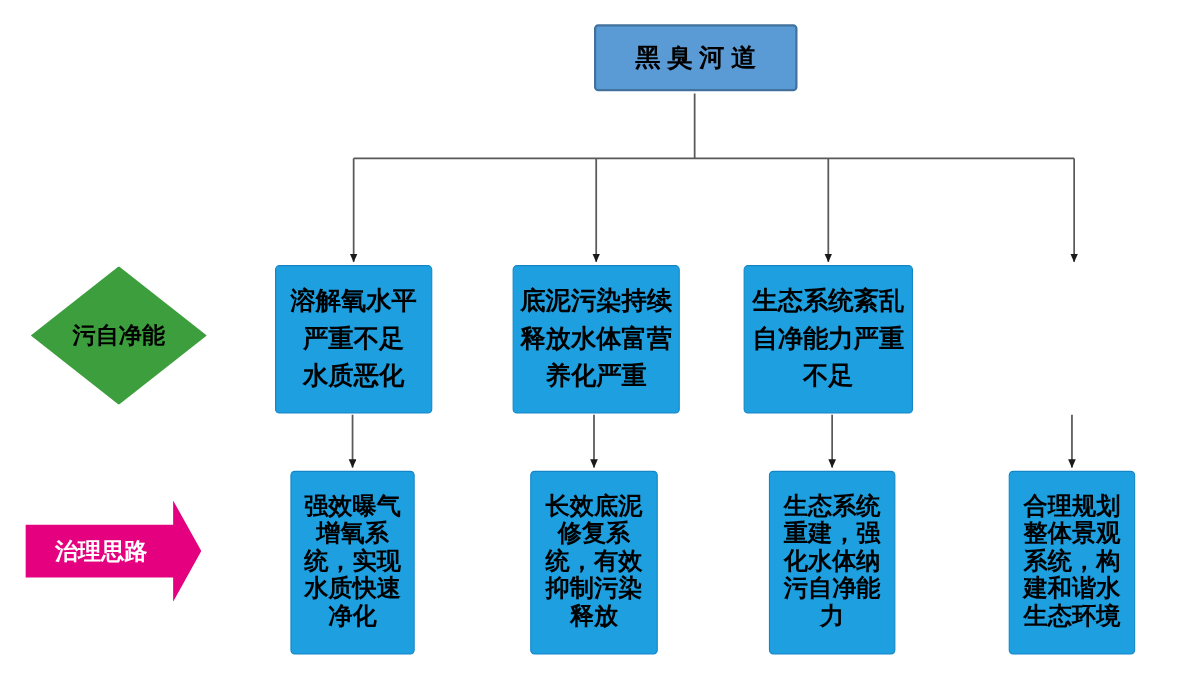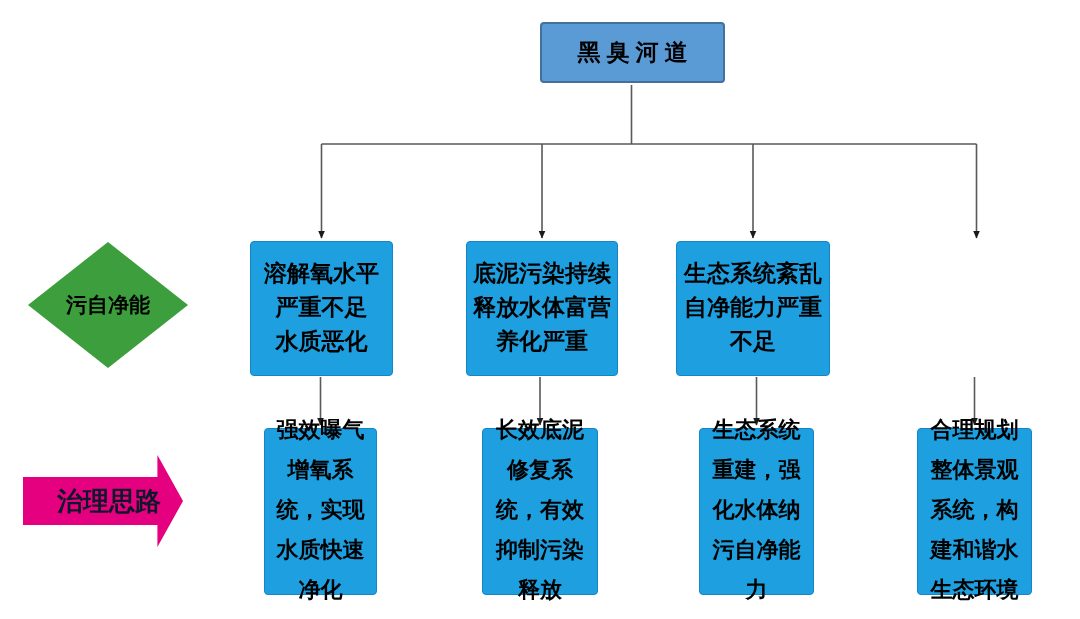--- a/index.html
+++ b/index.html
@@ -40,21 +40,21 @@
     font-weight:700;
     white-space:pre-line;
     font-family:Liberation Mono, monospace;
   }
   .problem-box{
     top:241px;height:135px;
     font-size:23px;line-height:34px;
   }
   .solution-box{
     top:428px;height:167px;
-    font-size:22px;line-height:40px;
+    font-size:22px;line-height:25px;
   }
   .pb-1{left:250px;width:143px;}
   .pb-2{left:466px;width:152px;}
   .pb-3{left:676px;width:154px;}
   .pb-4{left:903px;width:147px;}
   .sb-1{left:264px;width:113px;}
   .sb-2{left:482px;width:116px;}
   .sb-3{left:699px;width:115px;}
   .sb-4{left:917px;width:115px;}
   .diamond{
@@ -62,22 +62,22 @@
     background:var(--diamond-fill,#3C9E3C);
     clip-path:polygon(50% 0%, 100% 50%, 50% 100%, 0% 50%);
     display:flex;align-items:center;justify-content:center;
     font-size:21px;font-weight:700;color:#000;
     z-index:1;
   }
   .big-arrow{
     position:absolute;left:23px;top:455px;width:160px;height:92px;
     background:var(--arrow-fill,#E4007F);
     clip-path:polygon(0% 24%, 84% 24%, 84% 0%, 100% 50%, 84% 100%, 84% 76%, 0% 76%);
-    display:flex;align-items:center;justify-content:flex-end;
-    font-size:26px;font-weight:700;color:#0f172a;
+    display:flex;align-items:center;justify-content:center;
+    font-size:21px;font-weight:700;color:#ffffff;
     padding-right:22px;box-sizing:border-box;
     z-index:1;
   }
 </style>
 </head>
 <body>
 
 <div class="canvas">
 
   <svg class="connectors" viewBox="0 0 1080 619" xmlns="http://www.w3.org/2000/svg">

